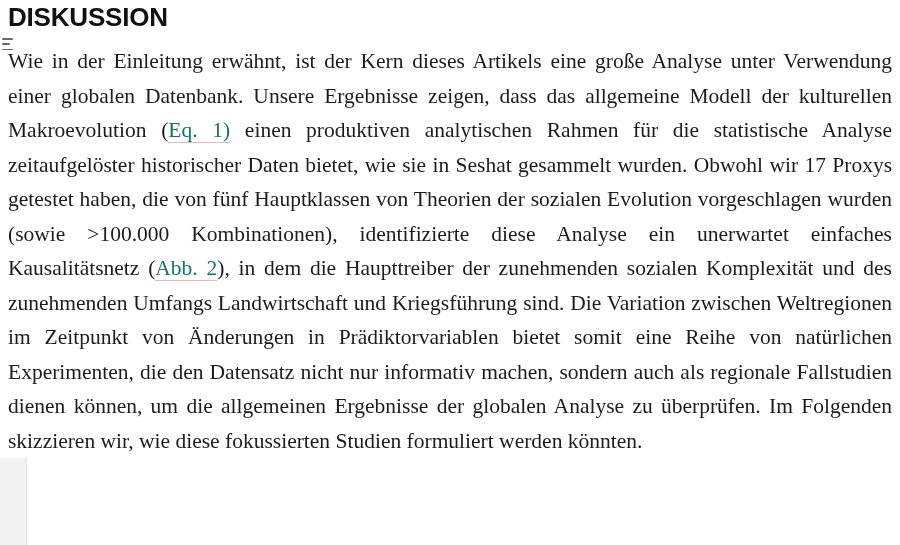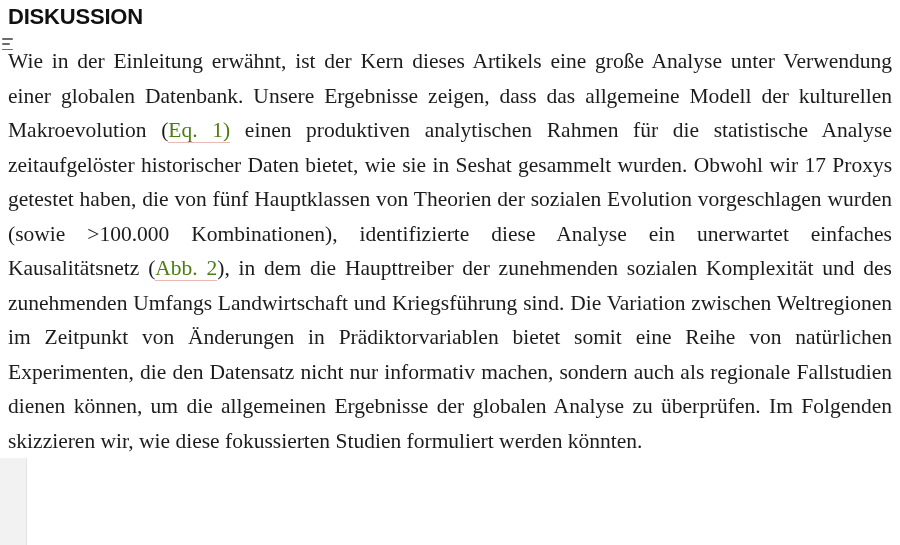--- a/index.html
+++ b/index.html
@@ -58,21 +58,21 @@
     left: 0;
     top: 0;
     width: 900px;
     z-index: 2;
   }
   .section-title {
     margin: 0;
     padding: 0 0 0 8px;
     font-family: "Liberation Sans", sans-serif;
     font-weight: bold;
-    font-size: 22px;
+    font-size: 26px;
     letter-spacing: -0.2px;
     color: #111111;
     line-height: 34px;
     background: #ffffff;
     position: relative;
     z-index: 4;
   }
   .body-block {
     margin: 0;
     padding: 10px 8px 0 8px;
@@ -84,21 +84,21 @@
     margin: 0;
     font-family: "Liberation Serif", serif;
     font-size: 21.5px;
     line-height: 34.5px;
     color: #1c1c1c;
     text-align: justify;
     text-justify: inter-word;
     hyphens: manual;
   }
   .xref {
-    color: #4d7c0f;
+    color: #0f766e;
     text-decoration: none;
     border-bottom: 1px solid rgba(192,57,43,0.35);
     cursor: pointer;
   }
 </style>
 </head>
 <body>
 
 <div class="page">
 

